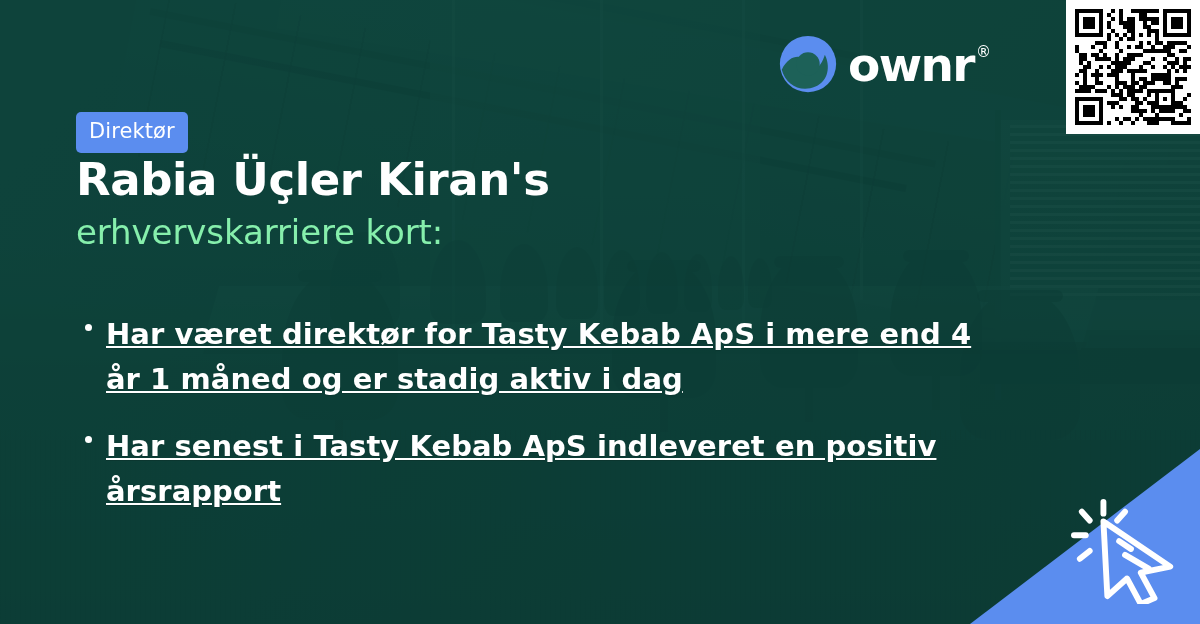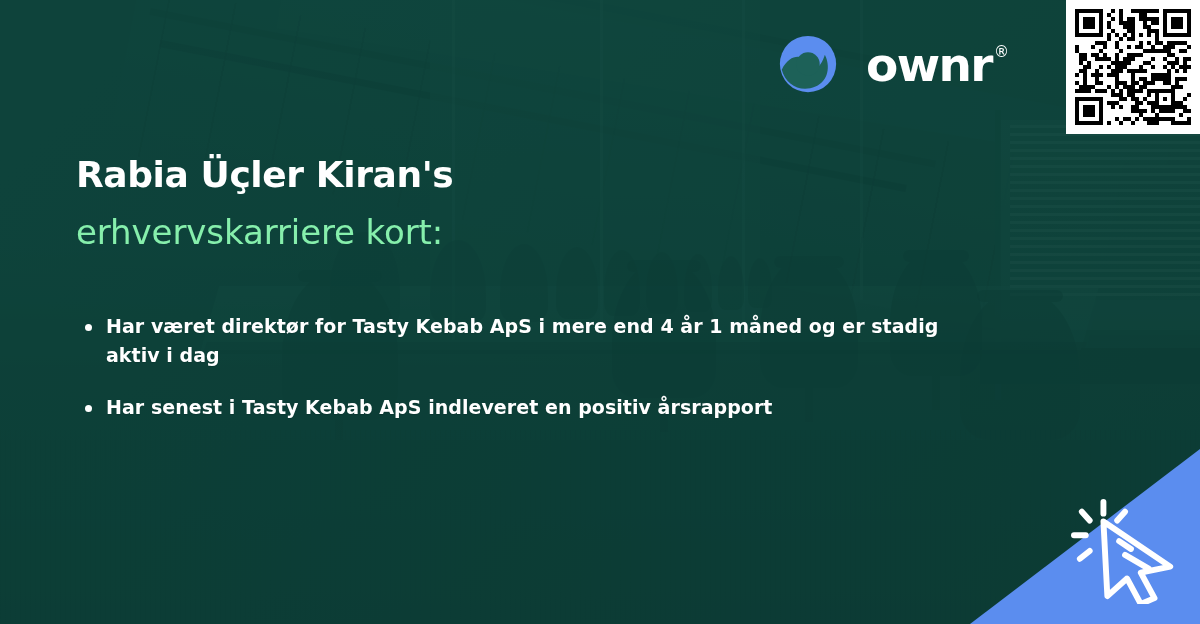--- a/index.html
+++ b/index.html
@@ -125,50 +125,51 @@
     background:#5b8def;color:#ffffff;
     font-size:21px;line-height:1;
     padding:9px 13px 11px 13px;
     border-radius:5px;
     letter-spacing:.1px;
     white-space:nowrap;
   }
 
   .title{
     position:absolute;left:76px;top:155px;
-    color:#ffffff;font-size:36px;font-weight:bold;
+    color:#ffffff;font-size:45px;font-weight:bold;
     letter-spacing:-.4px;line-height:1.12;white-space:nowrap;
   }
   .subtitle{
     position:absolute;left:76px;top:212px;
     color:#86efac;font-size:34px;font-weight:400;
     letter-spacing:-.1px;line-height:1.2;white-space:nowrap;
   }
 
   .bullets{
     position:absolute;left:78px;top:312px;width:900px;
     color:#ffffff;
   }
   .bullet{
     position:relative;
     padding-left:28px;
-    font-size:19px;font-weight:bold;
+    font-size:29px;font-weight:bold;
     line-height:1.55;
     margin-bottom:22px;
     letter-spacing:.05px;
     text-shadow:0 1px 1px rgba(0,0,0,.12);
+    text-decoration:underline;
   }
   .bullet:last-child{margin-bottom:0;}
   .bullet .dot{
     position:absolute;left:7px;top:12px;
     width:7px;height:7px;border-radius:50%;background:#ffffff;
   }
 
   
-  .logo{position:absolute;left:778px;top:34px;display:flex;align-items:center;gap:28px;}
+  .logo{position:absolute;left:778px;top:34px;display:flex;align-items:center;gap:10px;}
   .logomark{width:60px;height:60px;display:block;}
   .logotype{
     position:relative;color:#ffffff;font-size:47px;font-weight:bold;
     letter-spacing:-1.6px;line-height:1;
   }
   .regmark{
     position:absolute;right:-17px;top:4px;
     font-size:15px;font-weight:normal;letter-spacing:0;
   }
 
@@ -270,20 +271,21 @@
     </div>
 
     <div class="floor"></div>
     <div class="floorgrain"></div>
     <div class="tint"></div>
     <div class="tint2"></div>
   </div>
 
   <div class="content">
 
+    <div class="badge">Direktør</div>
 
     <div class="title">Rabia Üçler Kiran's</div>
     <div class="subtitle">erhvervskarriere kort:</div>
 
     <div class="bullets">
       <div class="bullet">
         <span class="dot"></span>
         <span>Har været direktør for Tasty Kebab ApS i mere end 4 år 1 måned og er stadig aktiv i dag</span>
       </div>
       <div class="bullet">

